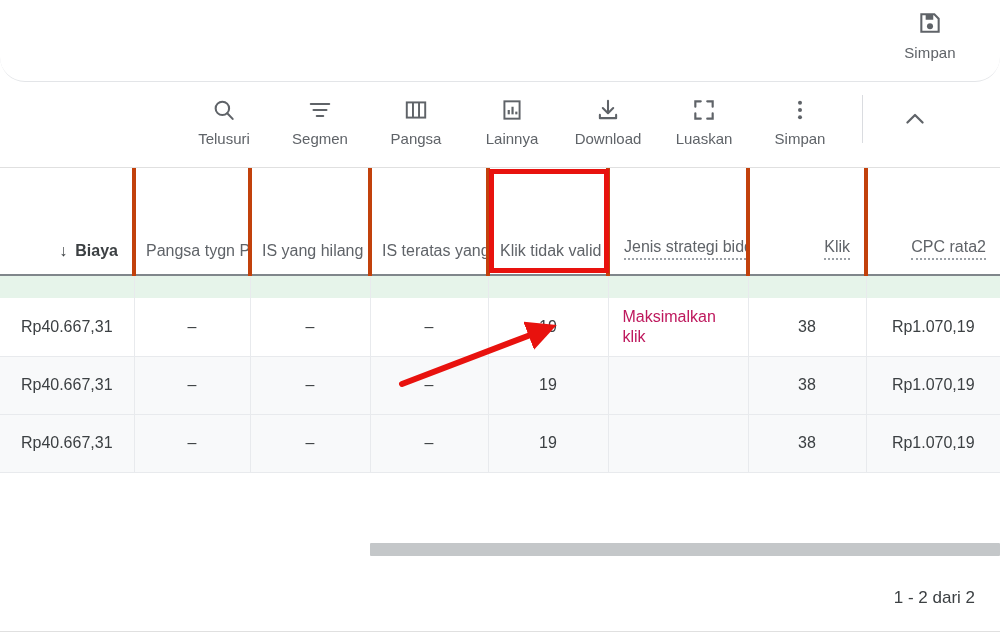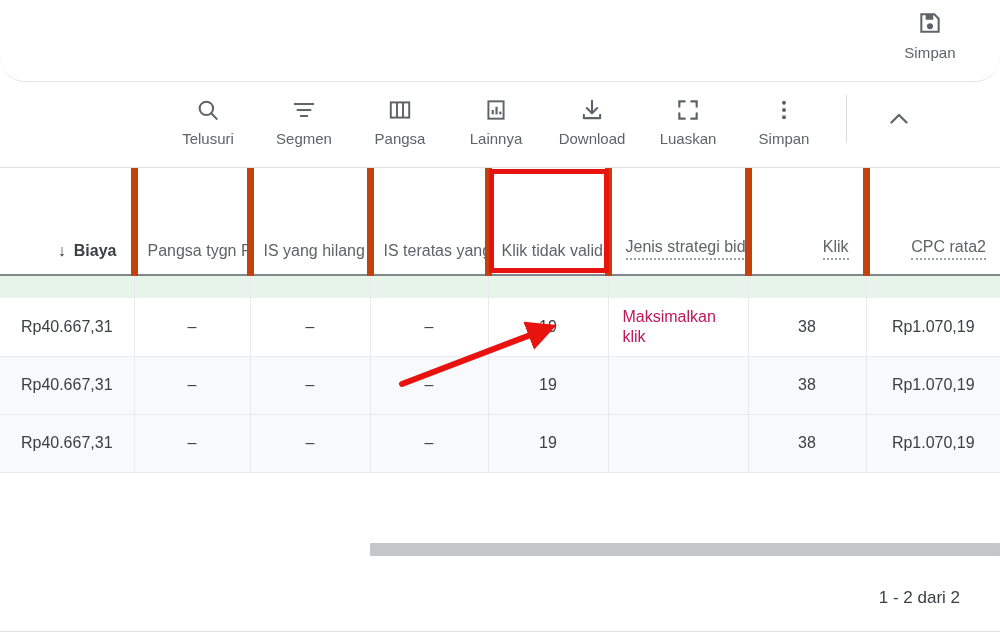--- a/index.html
+++ b/index.html
@@ -27,21 +27,21 @@
   .save-btn .ico { height: 34px; display: flex; align-items: center; justify-content: center; }
   .save-btn .lbl {
     font-size: 15px; color: #5f6368; letter-spacing: .1px; margin-top: 4px;
   }
 
   
   .toolbar {
     position: absolute; left: 0; top: 83px; width: 1000px; height: 85px;
     background: #ffffff;
     border-bottom: 1px solid #e0e0e0;
-    display: flex; align-items: flex-start;
+    display: flex; align-items: flex-start; padding-left: 16px;
   }
   .tb-spacer { width: 160px; flex: none; }
   .tb-item {
     width: 96px; flex: none;
     display: flex; flex-direction: column; align-items: center;
     padding-top: 10px; cursor: pointer;
   }
   .tb-item .ico {
     height: 34px; display: flex; align-items: center; justify-content: center;
     color: #5f6368;
@@ -66,21 +66,21 @@
     width: 1000px; border-collapse: collapse; table-layout: fixed;
     font-size: 16px; color: #3c4043;
   }
   col.c0 { width: 134px; } col.c1 { width: 116px; } col.c2 { width: 120px; }
   col.c3 { width: 118px; } col.c4 { width: 120px; } col.c5 { width: 140px; }
   col.c6 { width: 118px; } col.c7 { width: 134px; }
 
   thead th {
     height: 107px; vertical-align: bottom; text-align: right;
     padding: 0 14px 14px 10px;
-    border-right: 7px solid #c2410c;
+    border-right: 4px solid #c2410c;
     border-bottom: 2px solid #80868b;
     font-weight: normal; color: #5f6368; font-size: 16px; line-height: 19px;
     background: #fff; overflow: hidden; white-space: nowrap;
   }
   thead th .htxt { display: block; }
   thead th.clip .htxt { width: 112px; margin-left: auto; text-align: right; }
   thead th.c2h.clip .htxt { width: 100px; }
   thead th.sorted { color: #3c4043; font-weight: bold; }
   thead th.leftal { text-align: left; padding-left: 14px; }
   thead th .dotted { border-bottom: 2px dotted #9aa0a6; display: inline-block; padding-bottom: 2px;}
@@ -113,21 +113,21 @@
     position: absolute; left: 370px; top: 543px; width: 630px; height: 13px;
     background: #c4c7c9; border-radius: 1px;
   }
 
   
   .footer {
     position: absolute; left: 0; top: 556px; width: 1000px; height: 76px;
     background: #fff; border-bottom: 1px solid #e0e0e0;
   }
   .pager {
-    position: absolute; right: 40px; top: 32px;
+    position: absolute; right: 25px; top: 32px;
     font-size: 17px; color: #3c4043;
   }
   .bottomstrip {
     position: absolute; left:0; top: 632px; width: 1000px; height: 8px; background:#fff;
   }
 </style>
 </head>
 <body>
 
 <div id="app">

